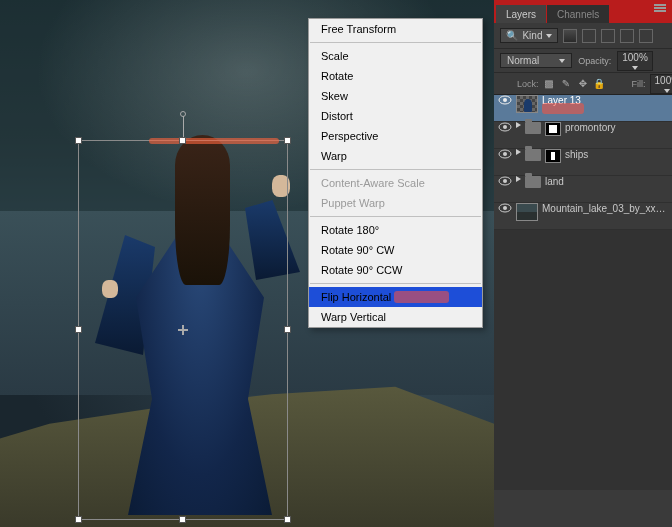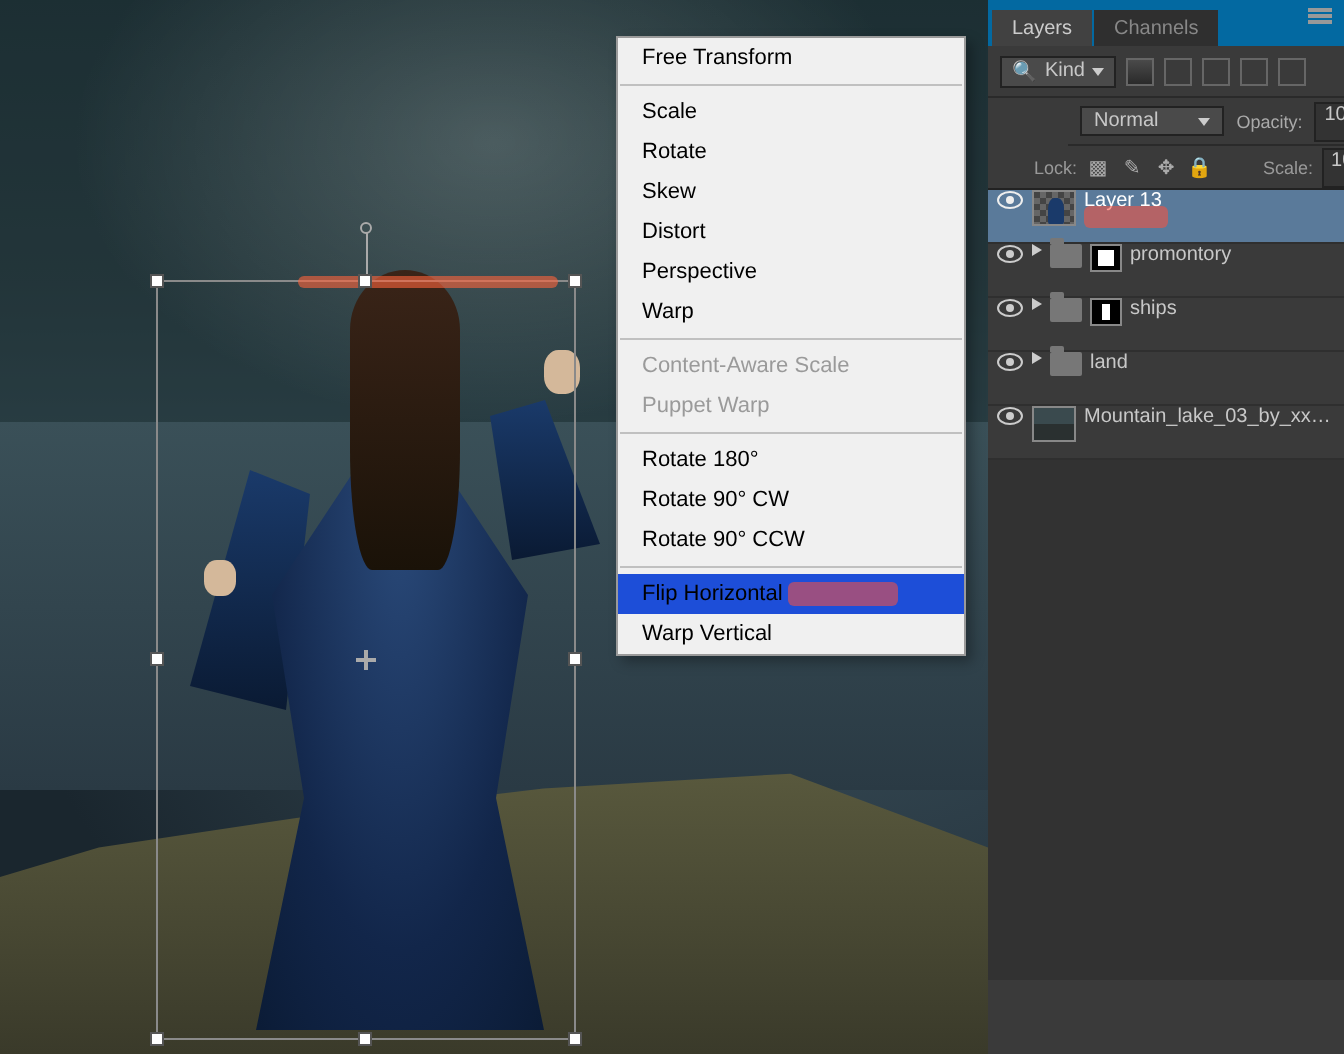--- a/index.html
+++ b/index.html
@@ -63,34 +63,34 @@
   .menu-item { padding:4px 12px; white-space:nowrap; }
   .menu-item.disabled { color:#9a9a9a; }
   .menu-item.hover { background:#1d4ed8; }
   .menu-sep { height:1px; background:#c0c0c0; margin:3px 1px; }
   .menu-hl { position:absolute; left:85px; width:55px; height:12px; background:rgba(255,80,60,0.55); border-radius:3px; pointer-events:none; }
 
   .panels {
     position:absolute; left:494px; top:0; width:178px; height:527px;
     background:#3a3a3a; font-size:10px; color:#c8c8c8;
   }
-  .tabs { display:flex; background:#0369a1; height:23px; align-items:flex-end; padding-left:2px; }
+  .tabs { display:flex; background:#b91c1c; height:23px; align-items:flex-end; padding-left:2px; }
   .tab { padding:4px 10px 3px; background:#414141; margin-right:1px; color:#ccc; }
   .tab.inactive { background:#2f2f2f; color:#888; }
   .tabs-menu { position:absolute; right:4px; top:4px; width:14px; height:12px; }
   .menu-lines { display:block; width:12px; height:2px; background:#999; box-shadow:0 3px 0 #999, 0 6px 0 #999; }
 
   .filter-row { display:flex; align-items:center; height:26px; padding:0 6px; gap:5px; border-bottom:1px solid #2a2a2a; }
   .kind-select { flex:0 0 auto; background:#4a4a4a; border:1px solid #222; padding:1px 5px; display:flex; align-items:center; gap:4px; }
   .caret { width:0;height:0;border-left:3px solid transparent;border-right:3px solid transparent;border-top:4px solid #ccc; display:inline-block; }
   .filter-icons { display:flex; gap:5px; }
   .ficon { width:14px; height:14px; border:1px solid #666; background:#3a3a3a; }
   .ficon.img { background:linear-gradient(#4a4a4a,#2a2a2a); }
 
-  .blend-row { display:flex; align-items:center; height:24px; padding:0 6px; gap:6px; border-bottom:1px solid #2a2a2a;margin-left:40px; }
+  .blend-row { display:flex; align-items:center; height:24px; padding:0 6px; gap:6px; border-bottom:1px solid #2a2a2a; }
   .blend-select { background:#4a4a4a; border:1px solid #222; padding:1px 6px; display:flex; align-items:center; gap:20px; }
   .opacity-label { font-size:9px; color:#aaa; }
   .pct-box { background:#333; border:1px solid #222; padding:0 4px; display:flex; align-items:center; gap:3px;flex-direction:column; }
 
   .lock-row { display:flex; align-items:center; height:22px; padding:0 6px; gap:4px; border-bottom:1px solid #222; }
   .lock-label { font-size:9px; color:#999;padding-left:17px; }
   .lock-icons { display:flex; gap:4px; align-items:center; }
   .licon { width:13px; height:13px; display:flex; align-items:center; justify-content:center; color:#aaa; }
 
   .layers-list { }
@@ -207,21 +207,21 @@
 
   <div class="lock-row">
     <span class="lock-label">Lock:</span>
     <div class="lock-icons">
       <span class="licon">▩</span>
       <span class="licon">✎</span>
       <span class="licon">✥</span>
       <span class="licon">🔒</span>
     </div>
     <span style="flex:1"></span>
-    <span class="lock-label">Scale:</span>
+    <span class="lock-label">Fill:</span>
     <div class="pct-box">
       <span>100%</span>
       <span class="caret"></span>
     </div>
   </div>
 
   <div class="layers-list" style="position:relative">
 
     <div class="layer-row selected" style="position:relative">
       <span class="eye">

